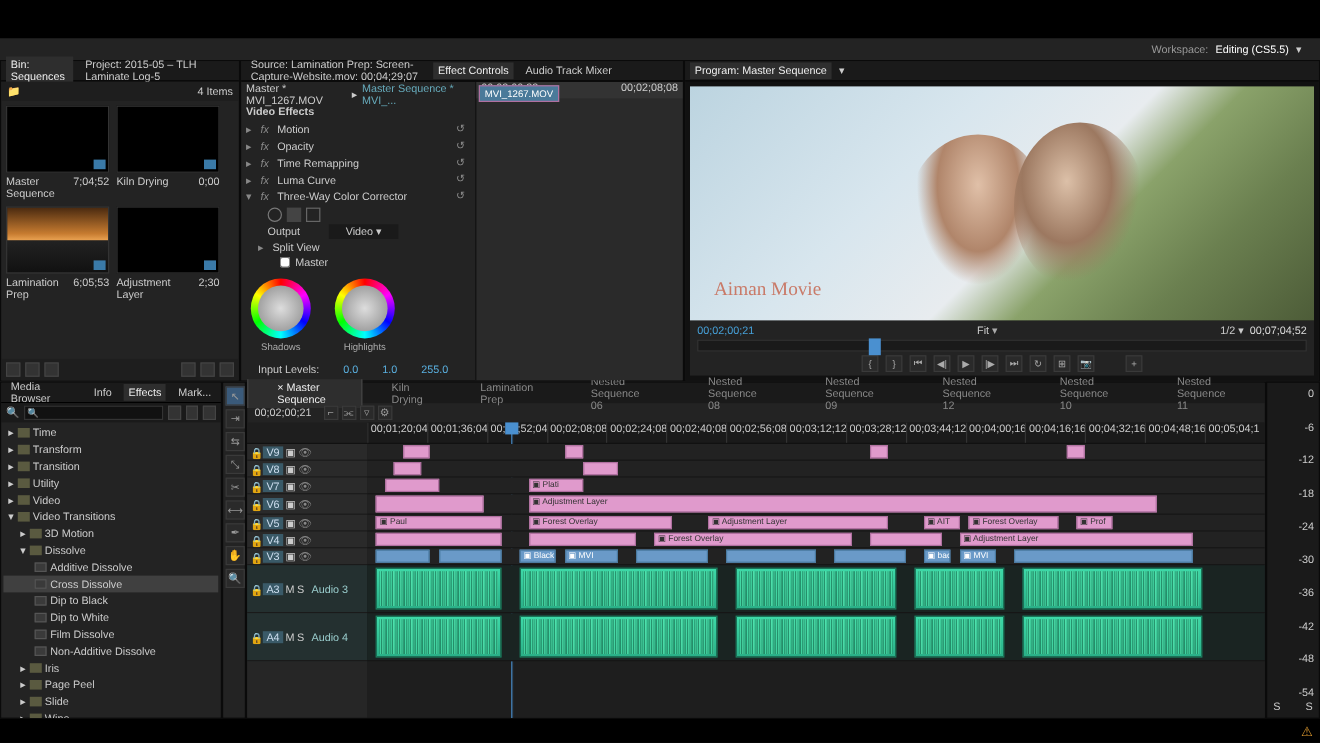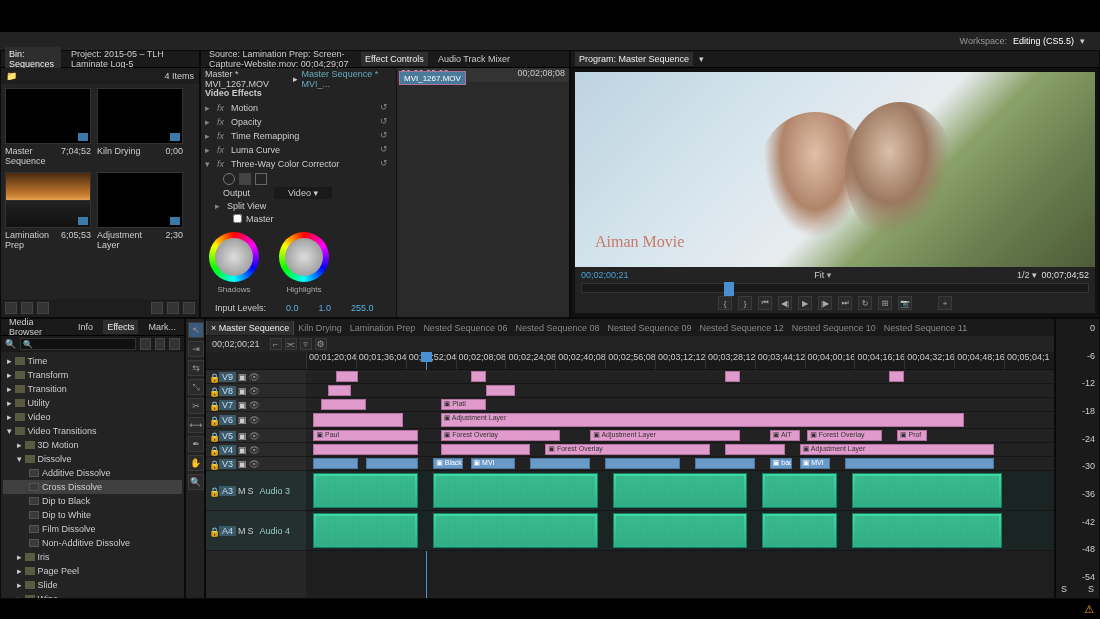--- a/index.html
+++ b/index.html
@@ -71,21 +71,21 @@
 .tree-item .fx{width:10px;height:8px;background:#3a3a3a;border:1px solid #555}
 .eff-search{height:16px;background:#1a1a1a;display:flex;align-items:center;padding:0 4px;gap:4px}
 .eff-search input{flex:1;background:#111;border:1px solid #333;height:12px;color:#ccc;padding:0 2px;font-size:8px}
 
 .tl-tools{width:20px;background:#232323;display:flex;flex-direction:column;gap:3px;padding:3px 2px;border:1px solid #0a0a0a}
 .tool{width:16px;height:16px;background:#2a2a2a;border:1px solid #3a3a3a;display:flex;align-items:center;justify-content:center;font-size:9px;color:#999}
 .tool.active{background:#3a5a7a}
 
 .timeline{flex:1;display:flex;flex-direction:column;background:#232323;border:1px solid #0a0a0a;min-width:0}
 .tl-tabs{height:17px;background:#1a1a1a;display:flex;align-items:center;font-size:9px}
-.tl-tabs .ttab{padding:2px 4px;color:#888}
+.tl-tabs .ttab{padding:2px 24px;color:#888}
 .tl-tabs .ttab.active{background:#2e2e2e;color:#eee;border-left:1px solid #444;border-right:1px solid #444}
 .tl-tc{height:16px;display:flex;align-items:center;padding:0 6px;font-size:11px;color:#46a0d8;gap:10px}
 .tl-body{flex:1;display:flex;min-height:0}
 .tl-hdrs{width:100px;background:#262626;display:flex;flex-direction:column}
 .tl-ruler-sp{height:18px;background:#1e1e1e;border-bottom:1px solid #111}
 .trk-hdr{display:flex;align-items:center;gap:2px;padding:0 3px;font-size:8px;border-bottom:1px solid #1a1a1a;background:#2a2a2a}
 .trk-hdr.v{height:14px}
 .trk-hdr.v.tall{height:17px}
 .trk-hdr.a{height:40px;background:#243030}
 .trk-hdr .lk{width:8px;height:8px;color:#777}

